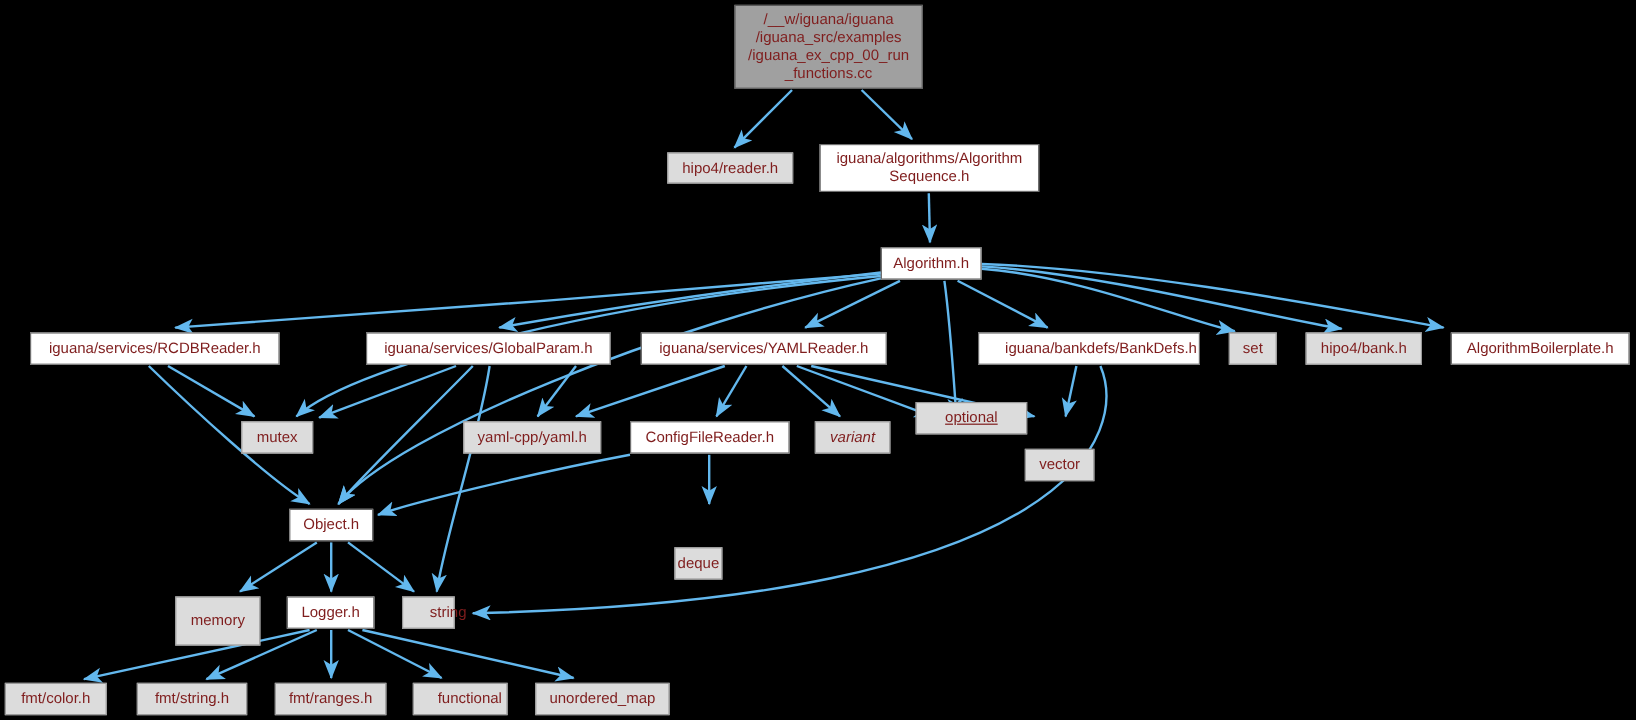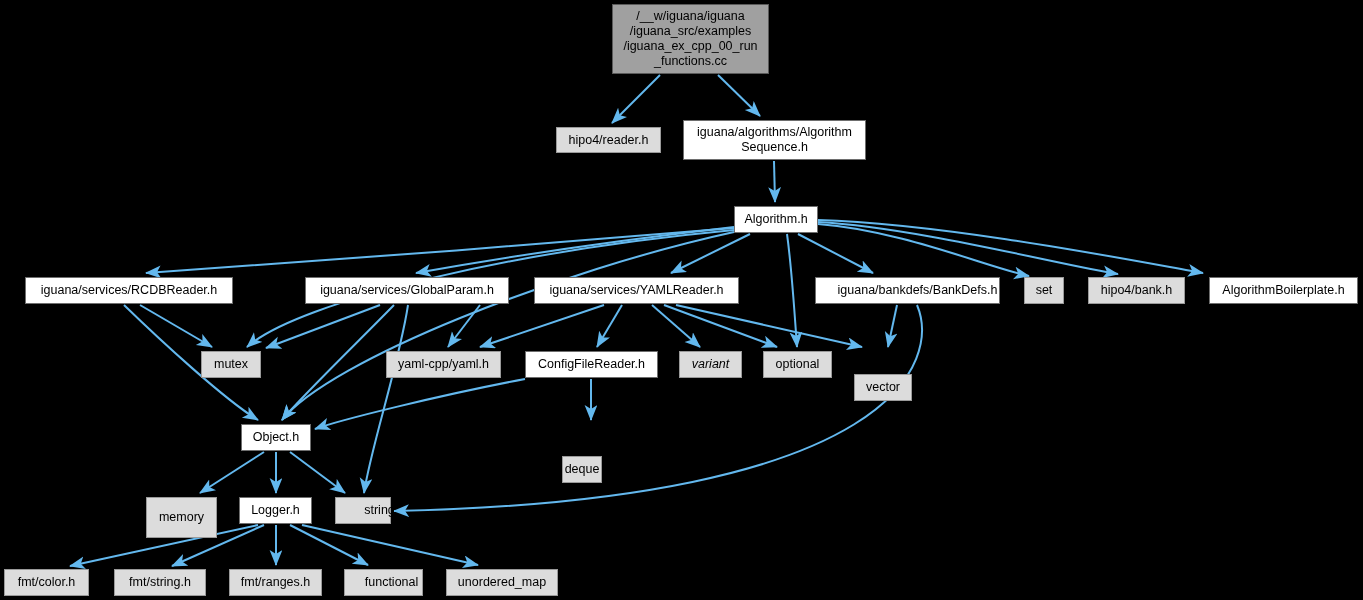--- a/index.html
+++ b/index.html
@@ -1,21 +1,21 @@
 <!DOCTYPE html>
 <html><head>
 <meta charset="utf-8">
 <style>
   html,body{margin:0;padding:0;background:#000;}
   #root{position:relative;width:1363px;height:600px;background:#000;overflow:hidden;
         font-family:"Liberation Sans", sans-serif;}
   svg#edges{position:absolute;left:0;top:0;width:1363px;height:600px;}
   .node{position:absolute;box-sizing:border-box;display:flex;align-items:center;
         justify-content:center;text-align:center;line-height:15px;
-        font-size:12.5px;color:#000000;border:1px solid #808080;}
+        font-size:12.5px;color:#7f1d1d;border:1px solid #808080;}
   .node.fill-white{background:#ffffff;border-color:#6e6e6e;}
   .node.fill-gray{background:#dcdcdc;border-color:#9a9a9a;}
   .node.fill-dark{background:#a0a0a0;border-color:#5a5a5a;}
   .node span{display:block;padding:0 5px;white-space:pre-line;}
 </style>
 </head>
 <body>
 
 <div id="root">
   <svg id="edges" viewBox="0 0 1363 600" xmlns="http://www.w3.org/2000/svg">
@@ -106,39 +106,39 @@
       </div>
       <div class="node fill-gray" style="left: 386px; top: 351px; width: 115px; height: 27px;">
         <span>yaml-cpp/yaml.h</span>
       </div>
       <div class="node fill-white" style="left: 525px; top: 351px; width: 133px; height: 27px;">
         <span>ConfigFileReader.h</span>
       </div>
       <div class="node fill-gray" style="left: 679px; top: 351px; width: 63px; height: 27px; font-style: italic;">
         <span>variant</span>
       </div>
-      <div class="node fill-gray" style="left: 763px; top: 351px; width: 69px; height: 27px;">
+      <div class="node fill-gray" style="left: 763px; top: 335px; width: 93px; height: 27px; text-decoration: underline;">
         <span>optional</span>
       </div>
       <div class="node fill-gray" style="left: 854px; top: 351px; width: 58px; height: 27px; margin-top: 23px;">
         <span>vector</span>
       </div>
       <div class="node fill-white" style="left: 241px; top: 424px; width: 70px; height: 27px;">
         <span>Object.h</span>
       </div>
       <div class="node fill-gray" style="left: 562px; top: 424px; width: 40px; height: 27px; margin-top: 32px;">
         <span>deque</span>
       </div>
       <div class="node fill-gray" style="left: 146px; top: 497px; width: 71px; height: 41px;">
         <span>memory</span>
       </div>
       <div class="node fill-white" style="left: 239px; top: 497px; width: 73px; height: 27px;">
         <span>Logger.h</span>
       </div>
-      <div class="node fill-gray" style="left: 335px; top: 497px; width: 56px; height: 27px; padding-left: 33px;">
+      <div class="node fill-gray" style="left: 335px; top: 497px; width: 44px; height: 27px; padding-left: 33px;">
         <span>string</span>
       </div>
       <div class="node fill-gray" style="left: 4px; top: 569px; width: 85px; height: 27px;">
         <span>fmt/color.h</span>
       </div>
       <div class="node fill-gray" style="left: 114px; top: 569px; width: 92px; height: 27px;">
         <span>fmt/string.h</span>
       </div>
       <div class="node fill-gray" style="left: 229px; top: 569px; width: 93px; height: 27px; text-align: center;">
         <span>fmt/ranges.h</span>

